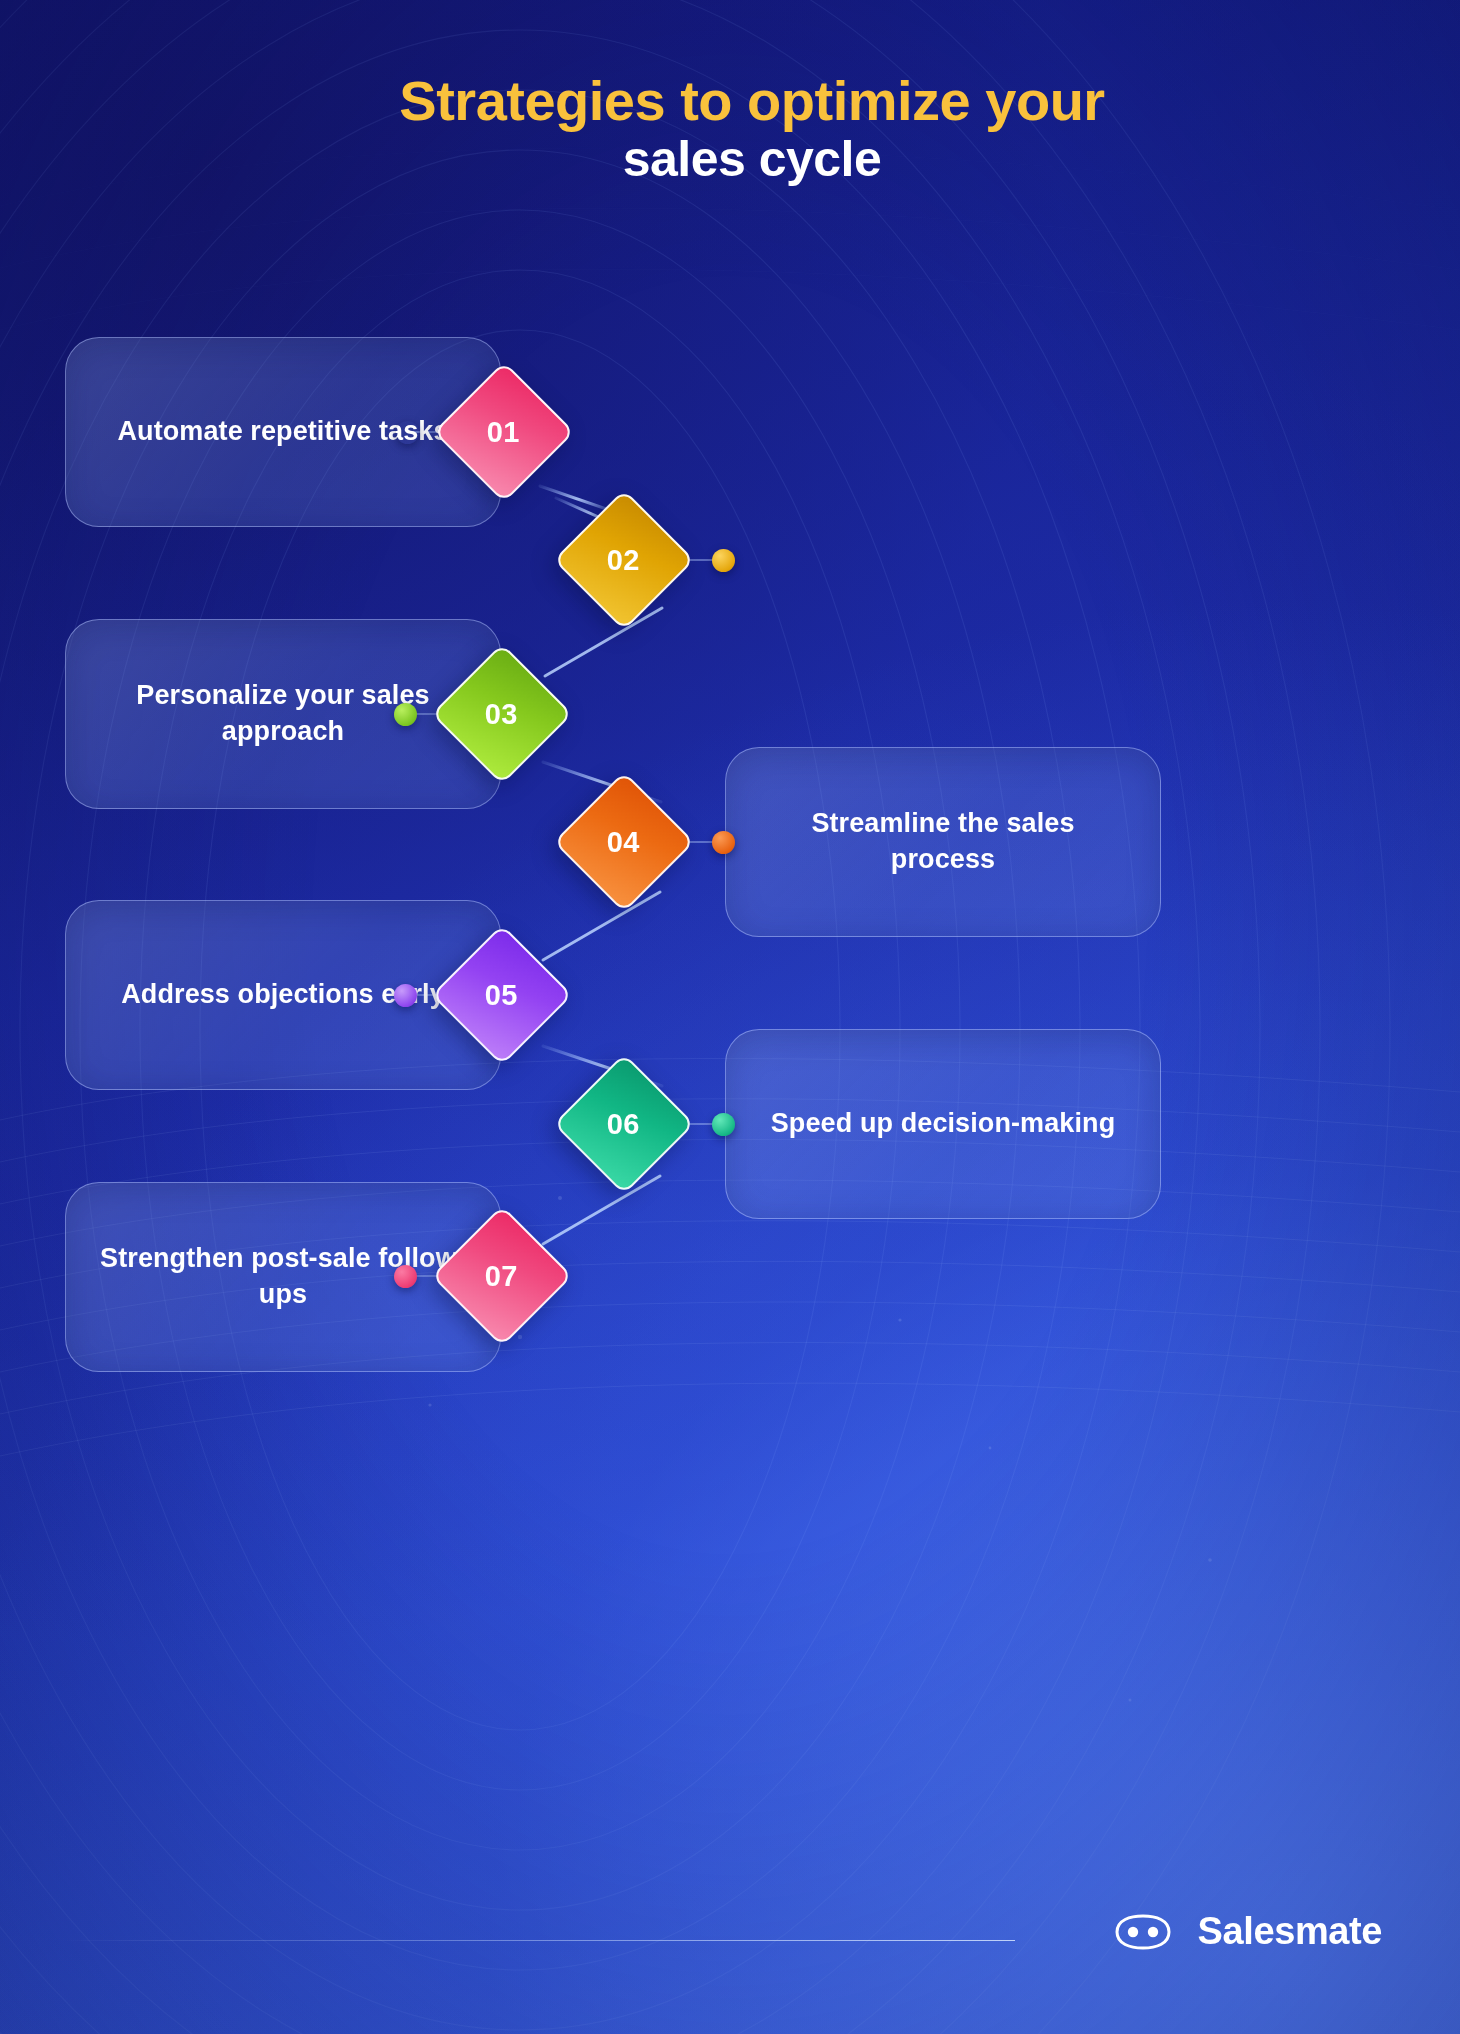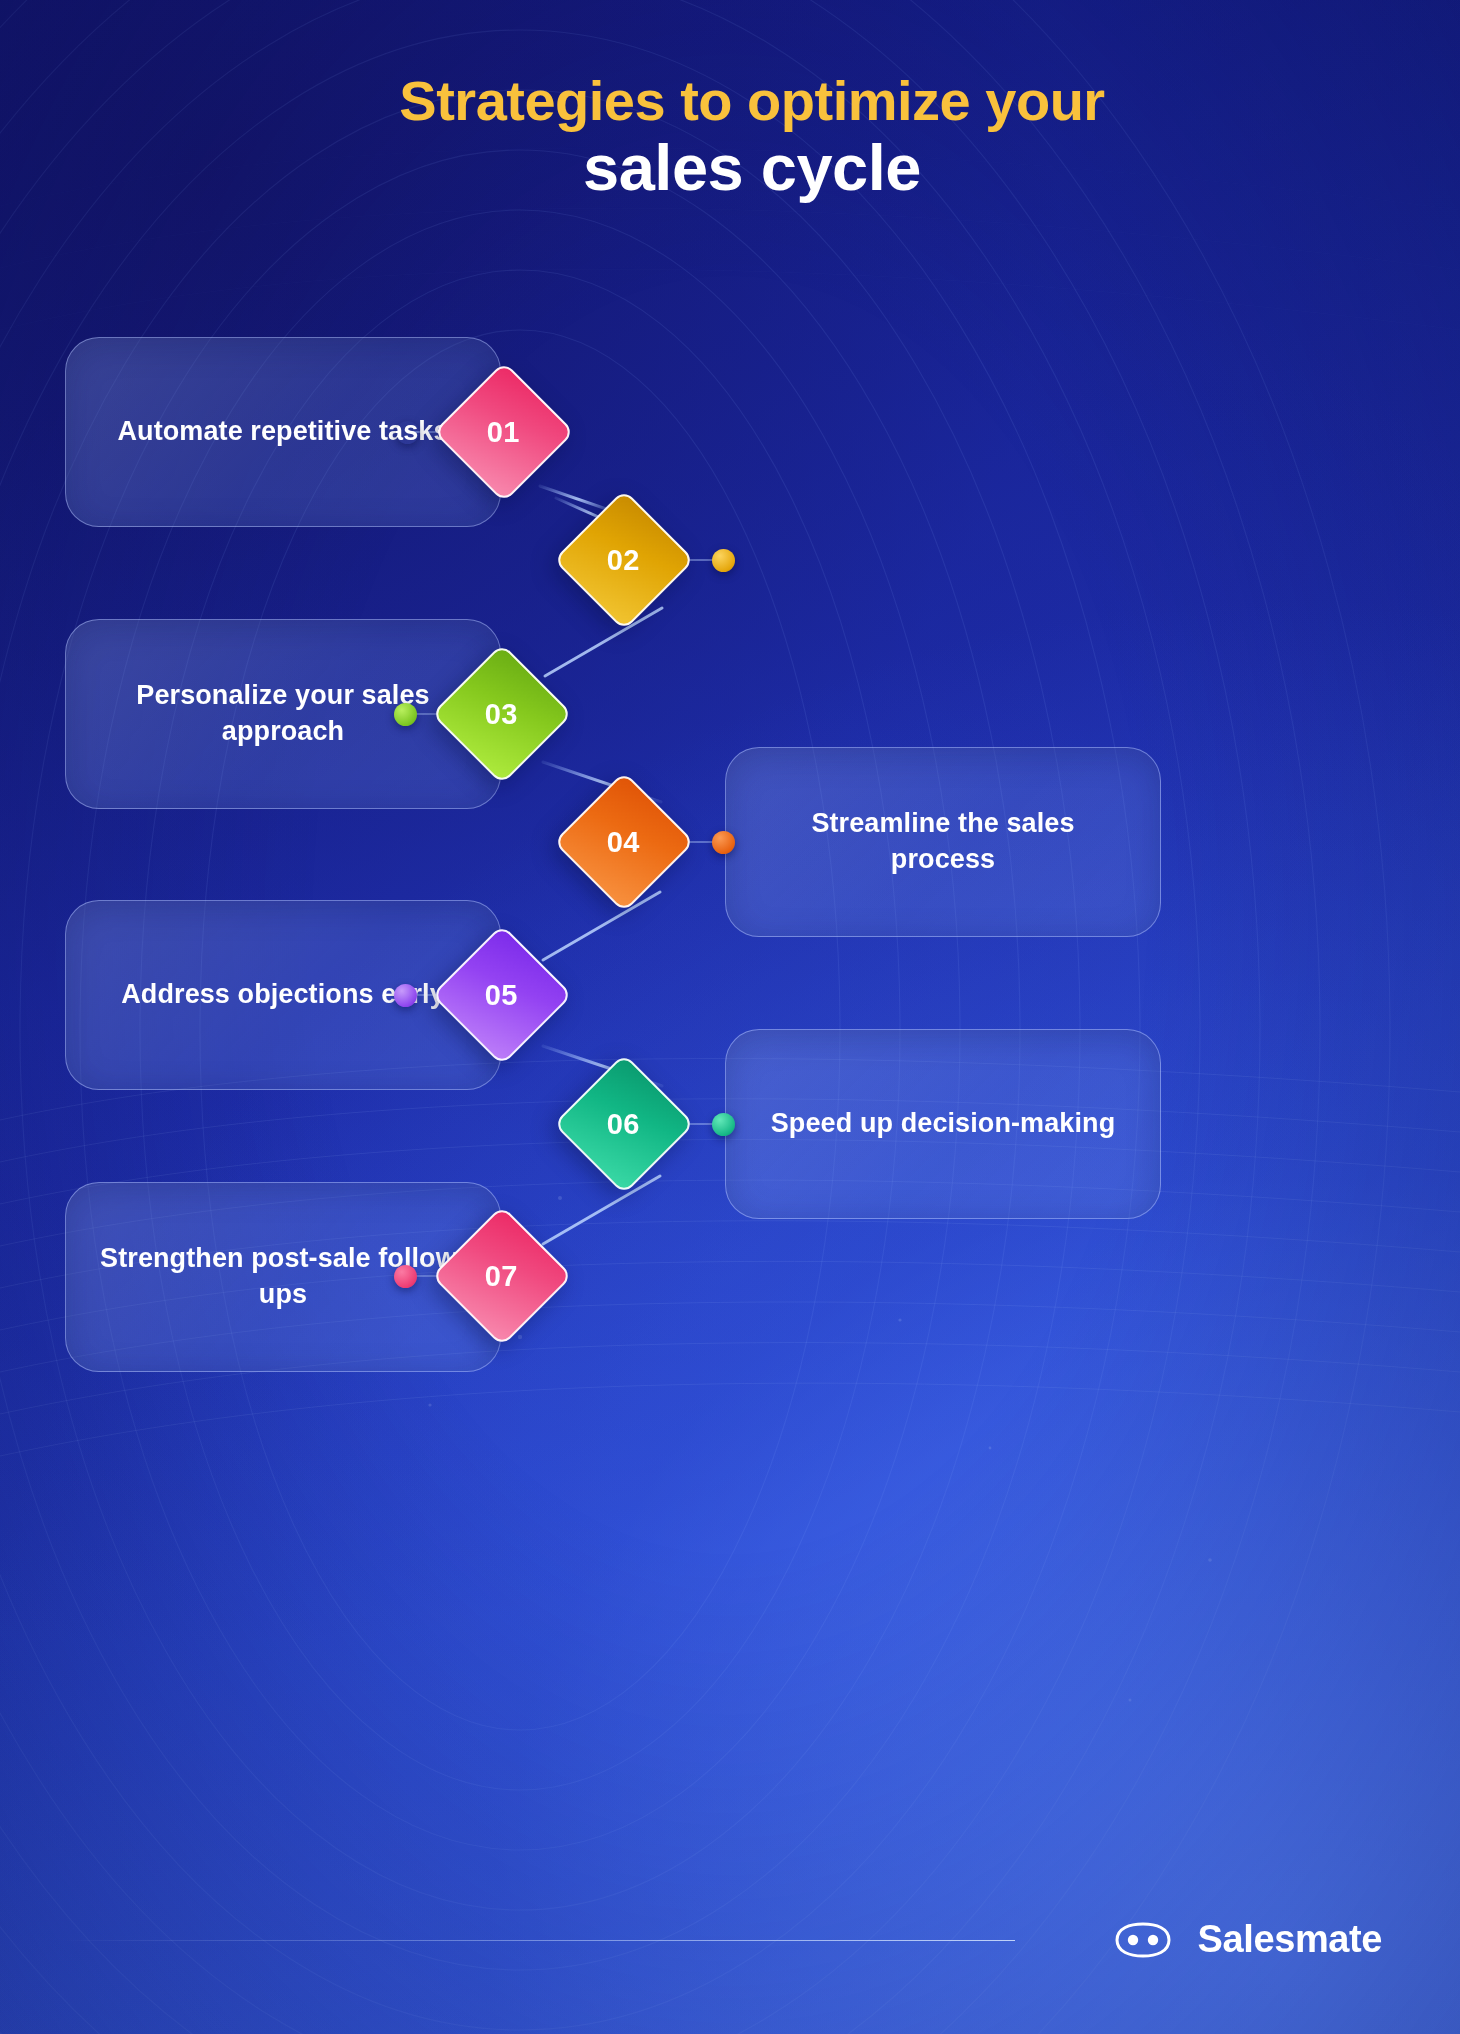--- a/index.html
+++ b/index.html
@@ -29,21 +29,21 @@
     background:radial-gradient(ellipse at 50% 45%, rgba(0,0,0,0) 40%, rgba(5,8,60,0.30) 100%);
   }
 
   
   .header { position:absolute; top:72px; left:0; width:1460px; text-align:center;padding-left:44px; }
   .title-line1 {
     font-size:56px; font-weight:bold; letter-spacing:-0.5px;
     line-height:1.04; color:#f9c13c;
   }
   .title-line2 {
-    font-size:65px; font-weight:bold; letter-spacing:-0.5px;
+    font-size:50px; font-weight:bold; letter-spacing:-0.5px;
     line-height:1.18; color:#ffffff;
   }
 
   
   .flow { position:absolute; top:0; left:0; width:1460px; height:2034px; }
   .conn-layer { position:absolute; inset:0; pointer-events:none; }
 
   .card {
     position:absolute;
     border-radius:34px;
@@ -82,21 +82,21 @@
 
   
   .footer {
     position:absolute; left:0; bottom:64px; width:1460px; height:60px;
   }
   .footer-rule {
     position:absolute; left:60px; top:30px; width:955px; height:1px;
     background:linear-gradient(90deg, rgba(190,210,255,0) 0%, rgba(200,218,255,0.55) 60%, rgba(215,230,255,0.85) 100%);
   }
   .brand {
-    position:absolute; right:78px; top:8px; display:flex; align-items:center; gap:24px;
+    position:absolute; right:78px; top:0; display:flex; align-items:center; gap:24px;
   }
   .brand-mark { width:62px; height:40px; flex:none; }
   .brand-name {
     color:#ffffff; font-size:38px; font-weight:bold; letter-spacing:-0.4px;
   }
 </style>
 </head>
 <body>
 
 <div class="poster">

